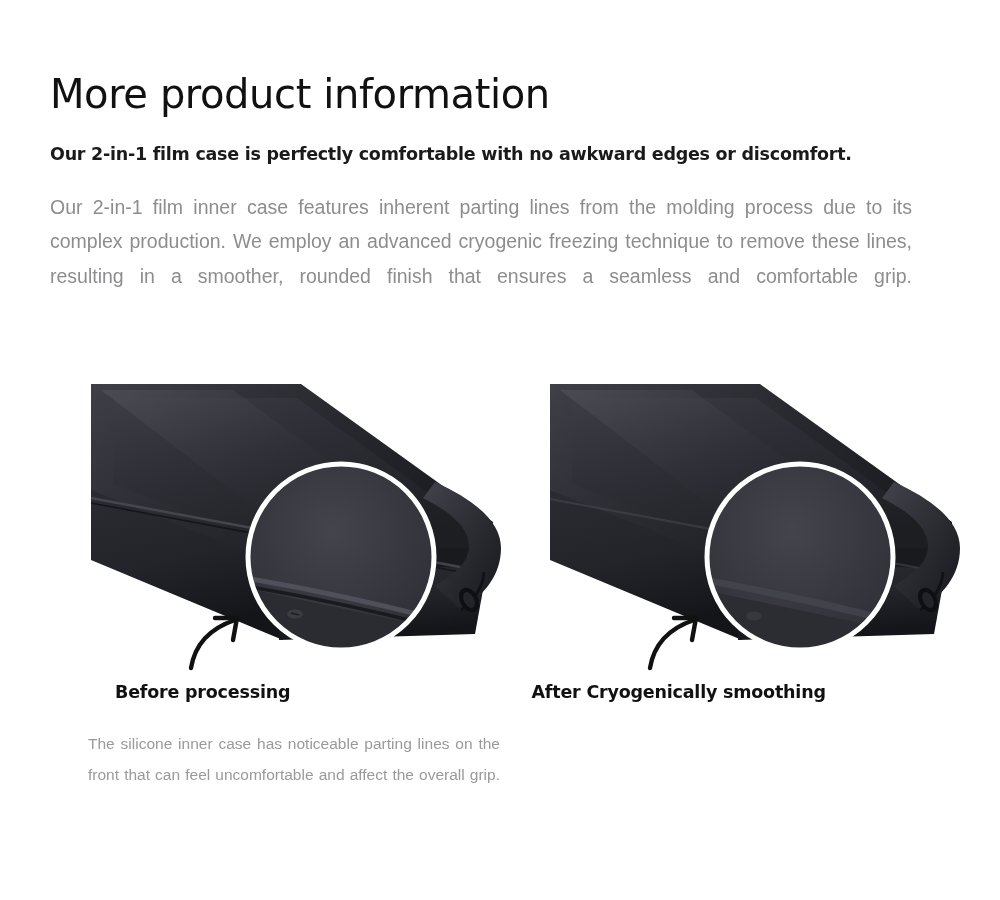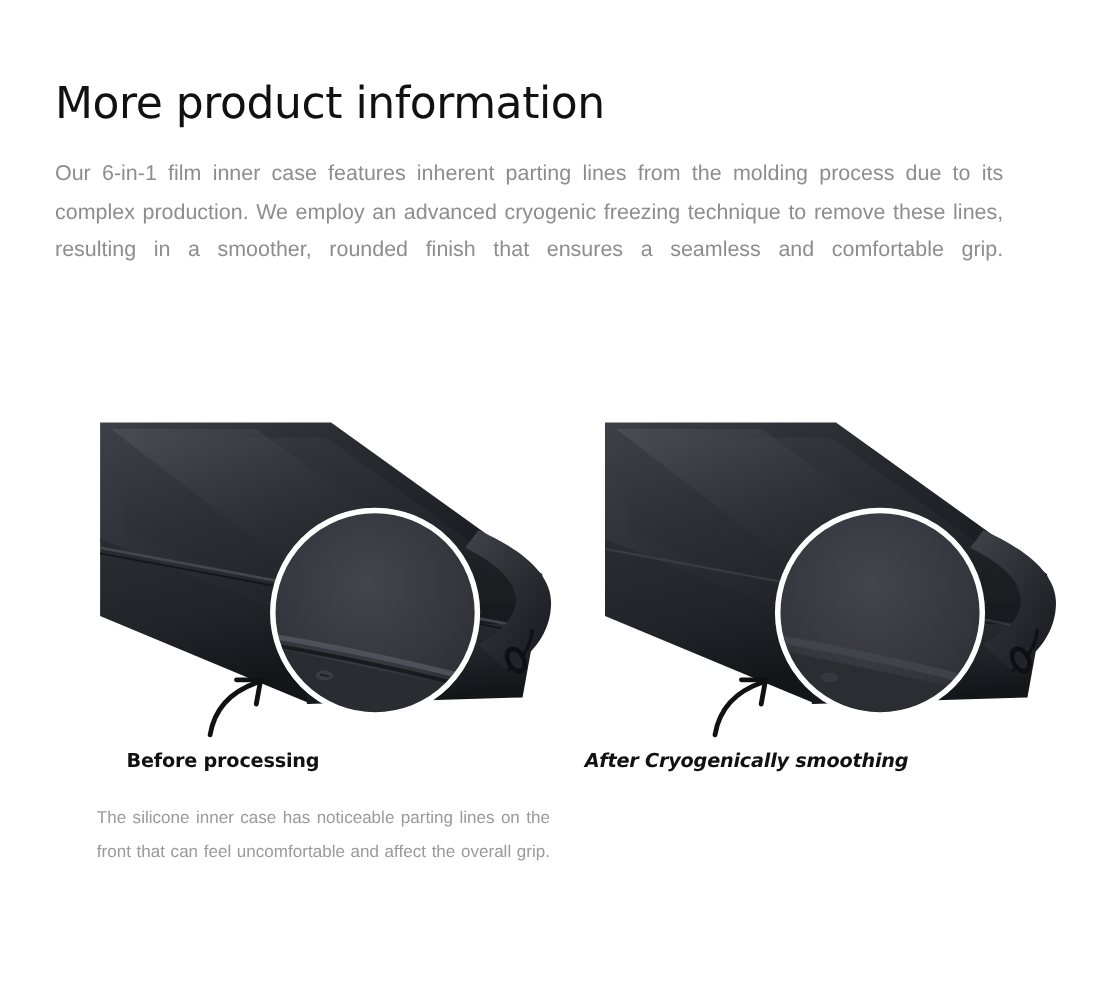--- a/index.html
+++ b/index.html
@@ -106,21 +106,20 @@
     font-weight: 700;
     color: #111111;
     letter-spacing: -0.2px;
     font-family: "DejaVu Sans", sans-serif;
   }
   .figure-col.left .caption {
     margin-left: 82px;
   }
   .figure-col.right .caption {
     margin-left: 15px;
-    font-style: italic;
   }
 
   .figure-desc {
     padding-top: 26px;
     font-size: 15.5px;
     line-height: 2.0;
     color: #9a9a9c;
     font-family: "Liberation Sans", sans-serif;
   }
   .figure-col.left .figure-desc {
@@ -140,22 +139,23 @@
   }
 </style>
 </head>
 <body>
 
 <div class="page">
 
   <div class="header">
     <h1 class="page-title">More product information</h1>
 
-
-    <p class="intro-paragraph">Our 6-in-1 film inner case features inherent parting lines from the molding process due to its complex production. We employ an advanced cryogenic freezing technique to remove these lines, resulting in a smoother, rounded finish that ensures a seamless and comfortable grip.</p>
+    <p class="subtitle">Our 2-in-1 film case is perfectly comfortable with no awkward edges or discomfort.</p>
+
+    <p class="intro-paragraph">Our 2-in-1 film inner case features inherent parting lines from the molding process due to its complex production. We employ an advanced cryogenic freezing technique to remove these lines, resulting in a smoother, rounded finish that ensures a seamless and comfortable grip.</p>
   </div>
 
   <div class="figures">
 
     <div class="figure-col left">
 
       <div class="photo-wrap">
         <svg class="photo-svg" viewBox="0 0 420 300">
           <defs>
             <linearGradient id="bodyGradA" x1="0" y1="0" x2="0.75" y2="1">

